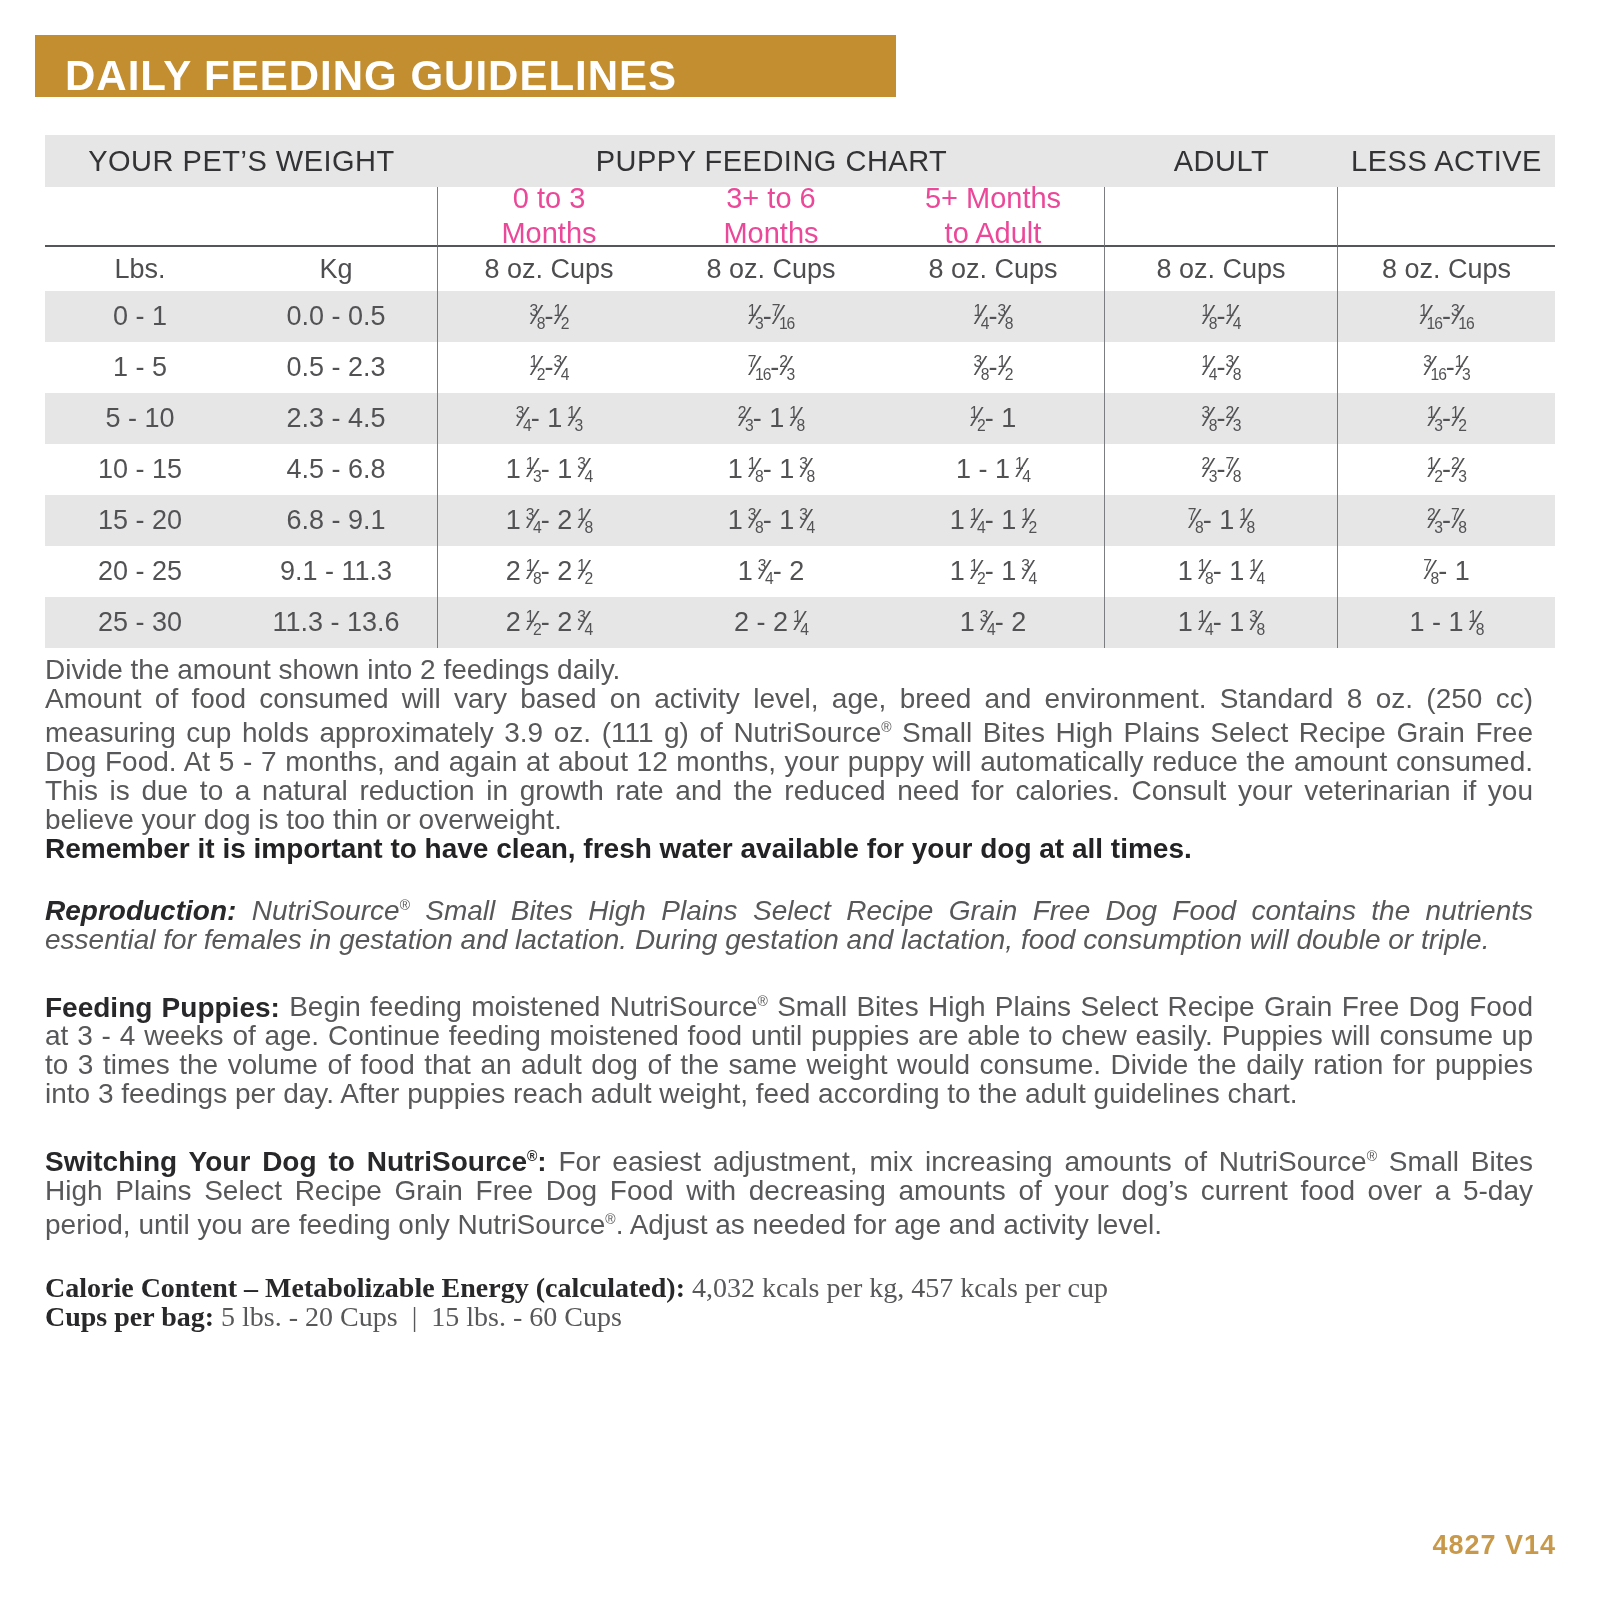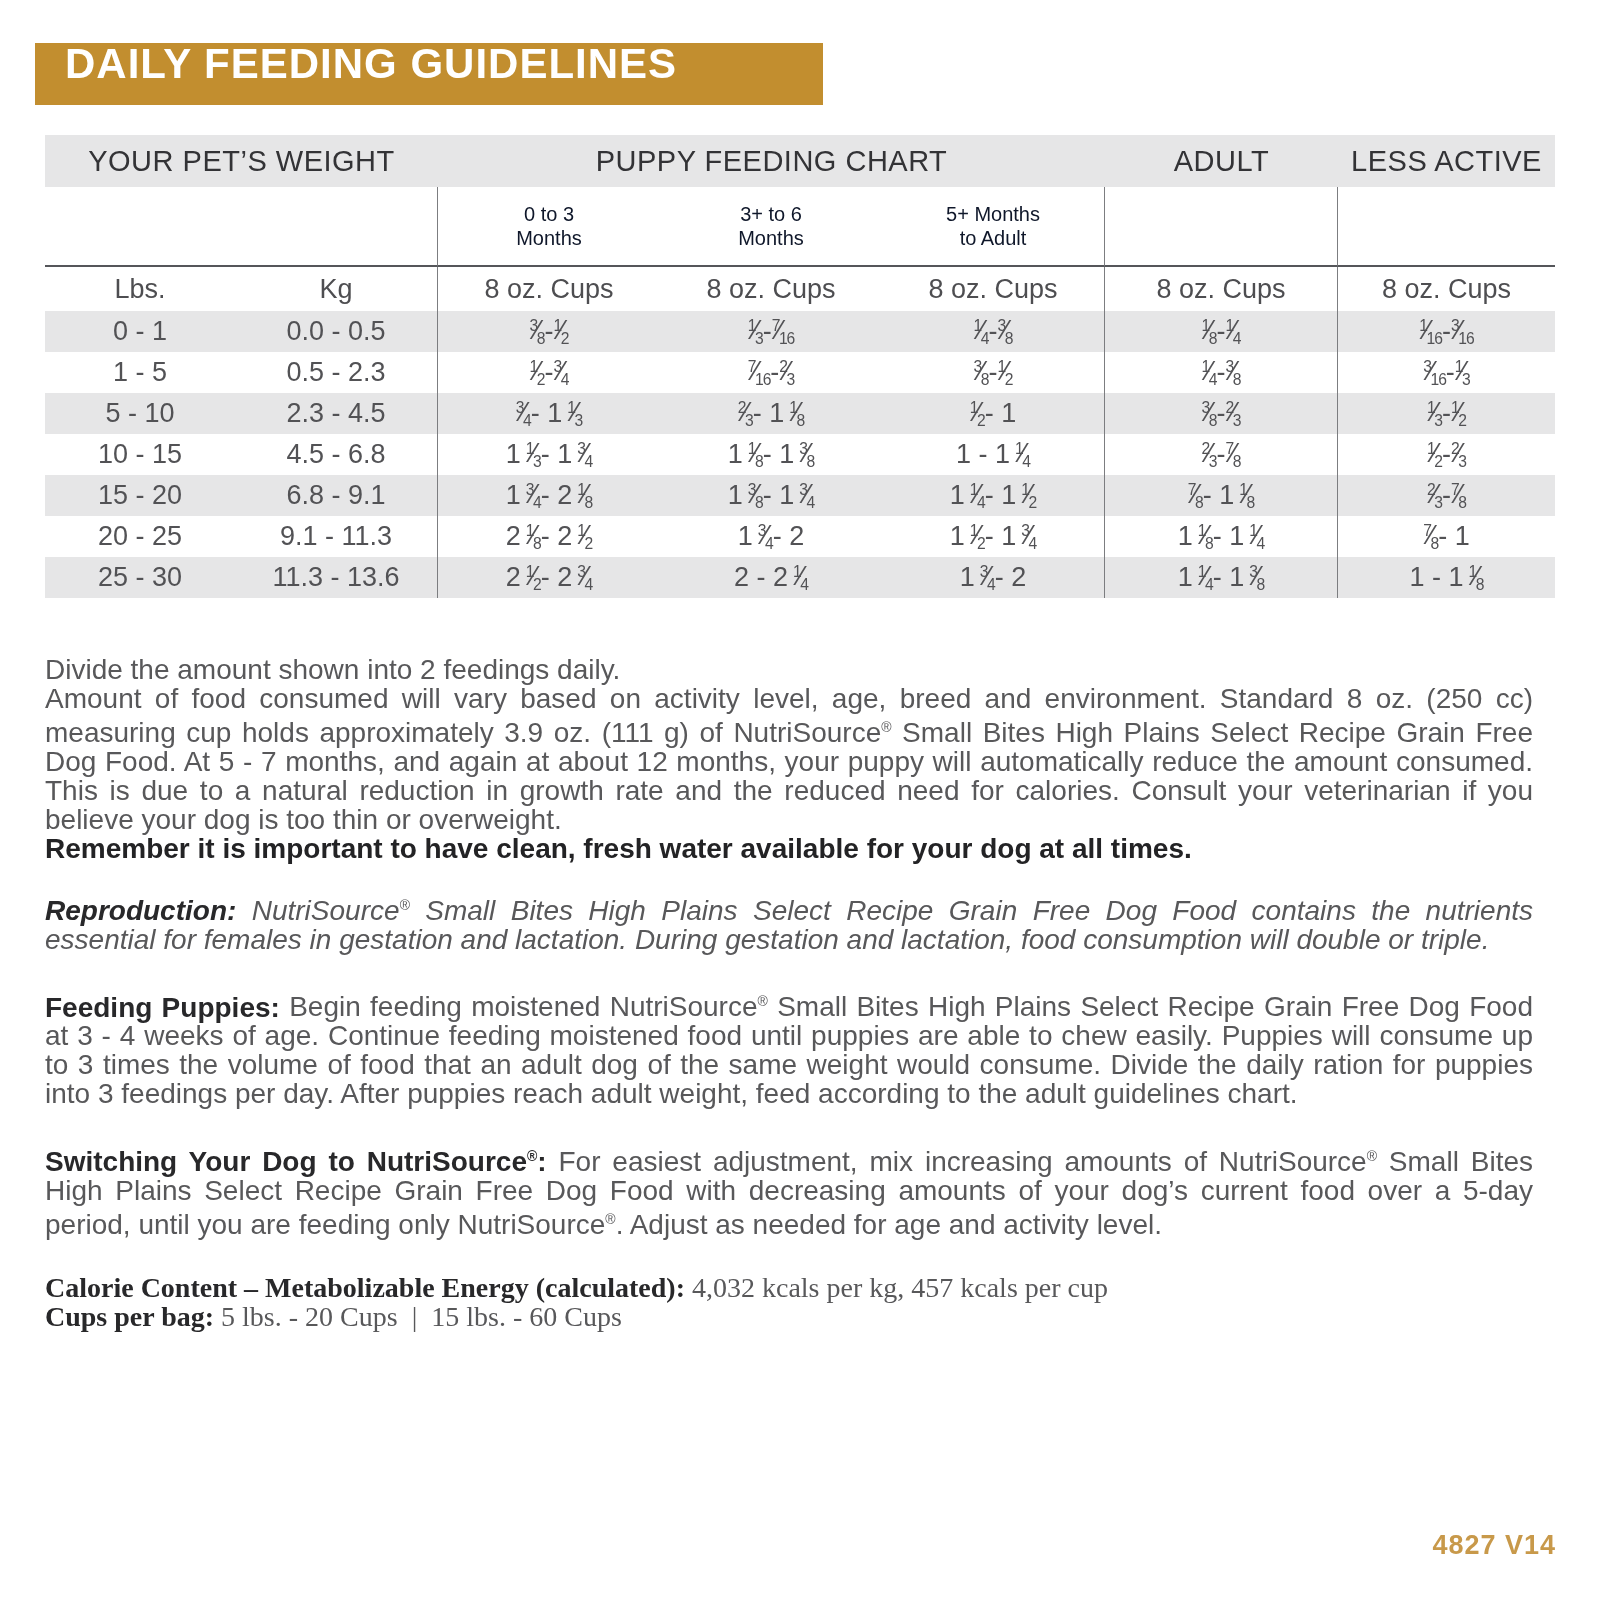--- a/index.html
+++ b/index.html
@@ -9,32 +9,32 @@
     --rule:#7c7d80;
     --rule-dark:#55565a;
   }
   *{box-sizing:border-box;}
   body{margin:0;background:#ffffff;}
   .page{
     position:relative;width:1600px;height:1600px;background:#fff;overflow:hidden;
     font-family:"Liberation Sans","DejaVu Sans",sans-serif;color:#545457;
   }
   
-  .title-bar{position:absolute;left:35px;top:43px;width:788px;height:62px;background:var(--gold);display:flex;align-items:flex-start;}
+  .title-bar{position:absolute;left:35px;top:35px;width:861px;height:62px;background:var(--gold);display:flex;align-items:flex-end;}
   .title-bar h1{margin:0 0 0 30px;font-size:42px;line-height:1;color:#ffffff;font-weight:bold;letter-spacing:1px;white-space:nowrap;}
   
   .tbl{position:absolute;left:45px;top:135px;width:1510px;display:grid;
        grid-template-columns:190px 203px 222px 222px 223px 233px 217px;}
   .cell{display:flex;align-items:center;justify-content:center;text-align:center;}
   .gh{height:52px;background:var(--band);font-weight:normal;font-size:29px;color:#333336;letter-spacing:0.5px;}
   .gh1{grid-column:1/3;} .gh2{grid-column:3/6;} .gh3{grid-column:6/7;} .gh4{grid-column:7/8;}
-  .mh{height:80px;font-size:20px;line-height:1.2;color:#0f172a;white-space:pre-line;border-bottom:2px solid var(--rule-dark);}
+  .mh{height:60px;font-size:29px;line-height:1.2;color:#ec4899;white-space:pre-line;border-bottom:2px solid var(--rule-dark);}
   .wspan{grid-column:1/3;}
   .uh{height:44px;font-size:27px;color:#4e4e51;}
-  .dc{height:41px;font-size:27px;color:#525255;}
+  .dc{height:51px;font-size:27px;color:#525255;}
   .stripe{background:var(--band);}
   .bR{border-right:1px solid var(--rule);}
   
   .fr{display:inline-block;letter-spacing:-1px;}
   .fr sup{font-size:0.58em;vertical-align:0.52em;margin-right:-2px;}
   .fr .sl{font-size:1em;}
   .fr sub{font-size:0.58em;vertical-align:-0.30em;margin-left:-2px;}
   .isp{display:inline-block;width:5px;}
   
   .textflow{position:absolute;left:45px;top:655px;width:1488px;font-size:28px;line-height:29px;color:#58585a;}

